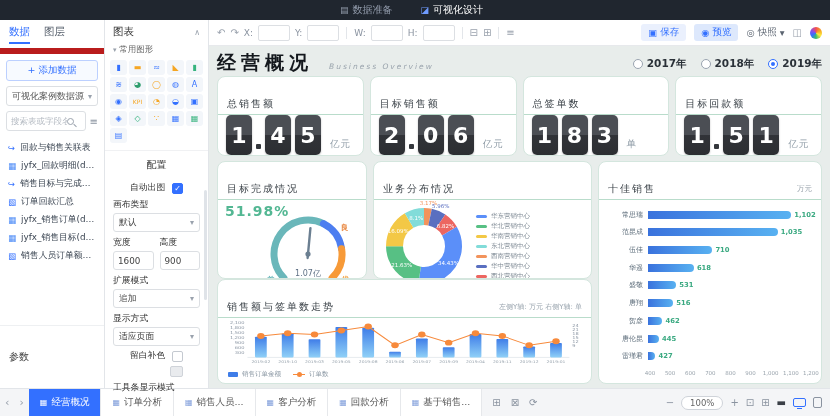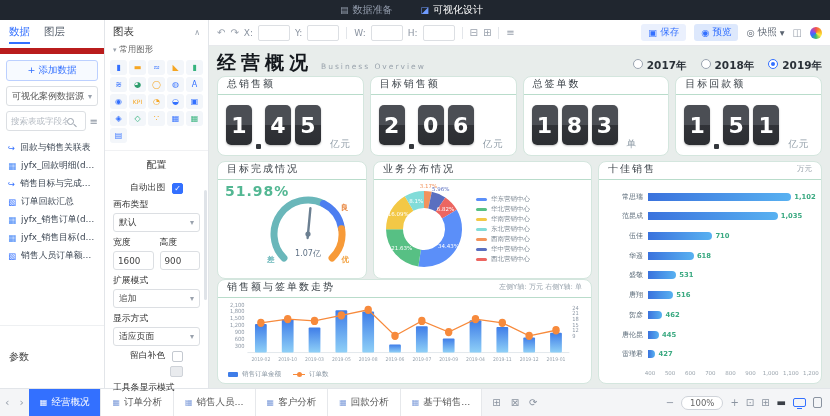--- a/index.html
+++ b/index.html
@@ -64,29 +64,29 @@
   .vdiv{width:1px;height:12px;background:#e3e6ea;margin:0 2px;}
   .ct-right{margin-left:auto;display:flex;align-items:center;gap:8px;}
   .btn-pill{display:flex;align-items:center;gap:3px;background:#eaf0fd;color:#3370ff;border-radius:3px;padding:2px 7px;font-size:9.5px;cursor:pointer;}
   .btn-pill.alt{background:#dde8fc;}
   .snap{display:flex;align-items:center;gap:3px;color:#5b6470;font-size:9.5px;cursor:pointer;}
   .theme-circle{width:12px;height:12px;border-radius:50%;background:conic-gradient(#f5504e,#f5a623,#ffe93d,#35c06b,#3370ff,#8d4de8,#f5504e);cursor:pointer;}
   
   .board{flex:1;background:#e8edeb;padding:4px 8px;display:flex;flex-direction:column;overflow:hidden;}
   .b-title-row{display:flex;align-items:baseline;height:24px;}
   .b-title{font-size:19px;font-weight:bold;color:#14181d;letter-spacing:5px;}
-  .b-sub{font-size:7.5px;color:#9aa4ad;letter-spacing:2px;margin-left:8px;}
+  .b-sub{font-size:7.5px;color:#9aa4ad;letter-spacing:2px;margin-left:16px;font-style:italic;}
   .years{margin-left:auto;display:flex;gap:14px;align-items:center;}
-  .year-opt{display:flex;align-items:flex-start;gap:4px;cursor:pointer;}
+  .year-opt{display:flex;align-items:center;gap:4px;cursor:pointer;}
   .radio{width:10px;height:10px;border:1px solid #9aa4b0;border-radius:50%;background:#fff;position:relative;flex:none;}
   .radio.sel{border-color:#3370ff;}
   .radio.sel::after{content:"";position:absolute;inset:2px;border-radius:50%;background:#3370ff;}
   .year-lb{font-size:10.5px;font-weight:bold;color:#2a3138;}
   .card{background:#fff;border:1px solid #d4e6de;border-radius:8px;overflow:hidden;display:flex;flex-direction:column;}
-  .card-head{display:flex;justify-content:space-between;align-items:center;padding:0 9px 3px;font-size:10px;color:#3b4248;letter-spacing:2px;border-bottom:1px solid #b9dccb;flex:none;}
+  .card-head{display:flex;justify-content:space-between;align-items:center;padding:20px 9px 3px;font-size:10px;color:#3b4248;letter-spacing:2px;border-bottom:1px solid #b9dccb;flex:none;}
   .card-head .unit{color:#9aa4ad;font-size:7.5px;letter-spacing:0;}
   .kpi-row{display:flex;gap:6px;height:80px;margin-top:2px;}
   .kpi-card{flex:1;}
   .kpi-body{flex:1;display:flex;align-items:center;padding:0 8px;gap:4px;}
   .flip{width:26px;height:40px;border-radius:5px;background:linear-gradient(180deg,#4b4e54 0%,#4b4e54 49%,#313338 51%,#2c2e32 100%);color:#fff;font-size:22px;font-weight:bold;display:flex;align-items:center;justify-content:center;box-shadow:0 1px 2px rgba(0,0,0,.25);}
   .kpi-dot{width:5px;height:5px;background:#34373c;border-radius:1px;align-self:flex-end;margin-bottom:6px;}
   .kpi-unit{align-self:flex-end;margin:0 0 4px 5px;font-size:9.5px;color:#8d9aa5;letter-spacing:1px;}
   .b-main{flex:1;display:flex;gap:6px;margin-top:5px;min-height:0;}
   .left-col{flex:1;display:flex;flex-direction:column;min-width:0;}
   .mid-row{display:flex;gap:6px;height:118px;}

